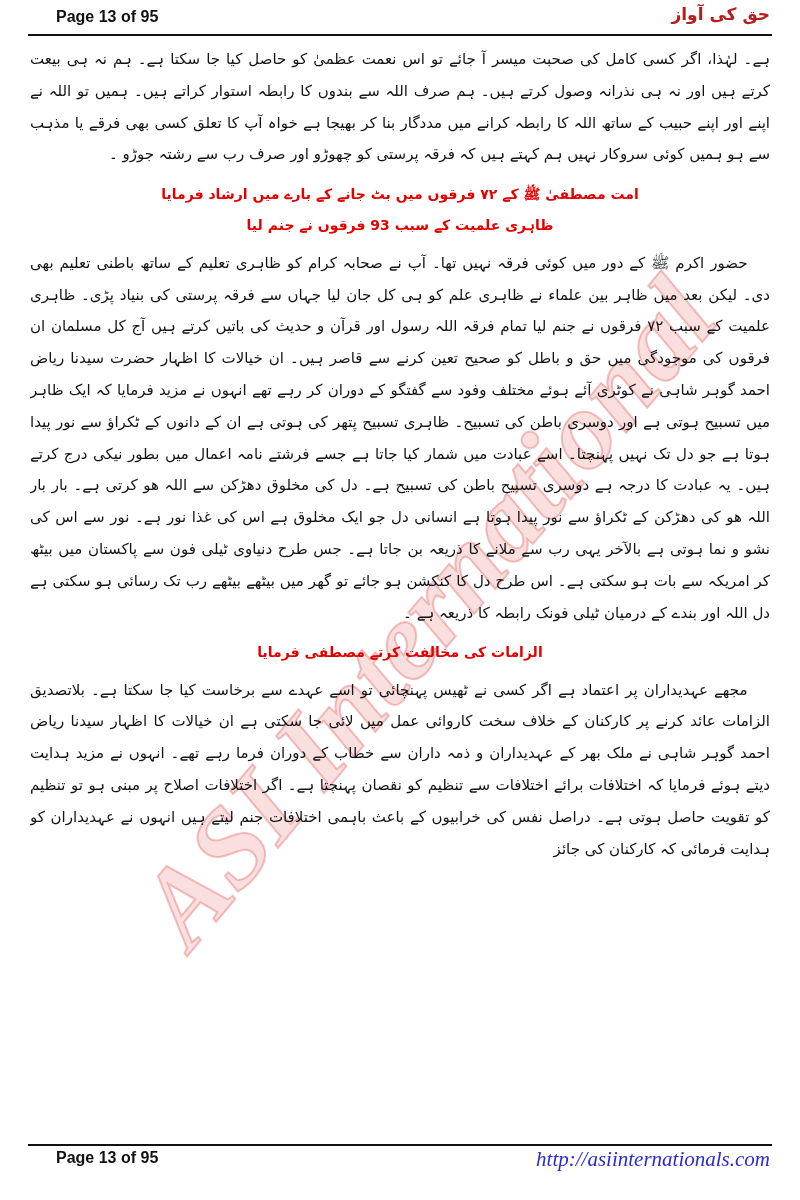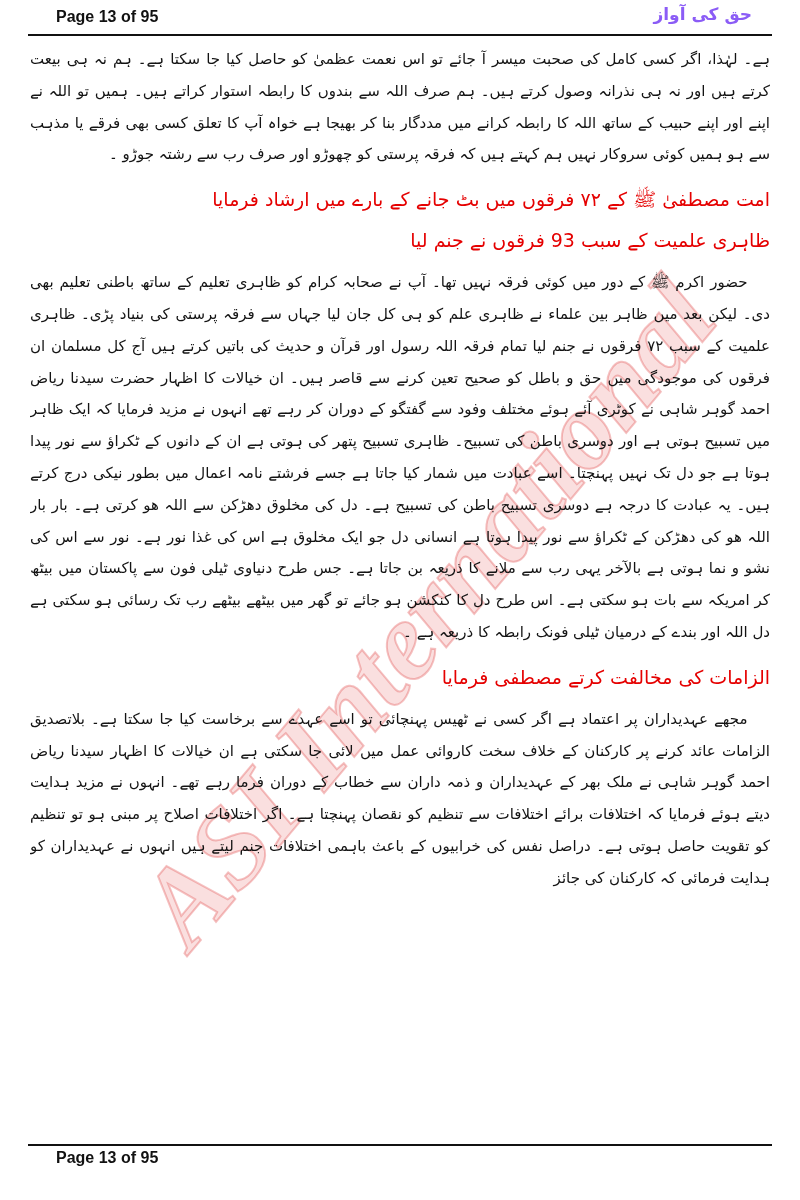--- a/index.html
+++ b/index.html
@@ -21,23 +21,23 @@
     border-bottom: 2px solid #111;
     margin: 0 28px 0 28px;
     z-index: 3;
   }
   .header .pageno {
     position: absolute; left: 28px; top: 8px;
     font: bold 16px "Liberation Sans", sans-serif;
     color: #111;
   }
   .header .doc-title {
-    position: absolute; right: 20px; top: 4px;
+    position: absolute; right: 2px; top: 4px;
     font: bold 17px "DejaVu Sans", sans-serif;
-    color: #8b5cf6;
+    color: #b91c1c;
     direction: rtl;
   }
 
   
   .watermark {
     position: absolute;
     top: 612px; left: 427px;
     transform: translate(-50%, -50%) rotate(-50deg);
     font: italic bold 112px "Liberation Serif", serif;
     color: rgba(238, 140, 140, 0.28);
@@ -58,22 +58,23 @@
   .para {
     font-size: 15px;
     line-height: 2.12;
     color: #131313;
     text-align: justify;
     margin: 4px 0 6px 0;
   }
   .para.indent::before { content: "\2003\2002"; }
   .red-heading {
     color: #e50000;
-    font-weight: normal;
-    font-size: 19px;
+    font-weight: bold;
+    text-align: center;
+    font-size: 14px;
     line-height: 1.95;
     margin: 10px 0 8px 0;
   }
 
   
   .footer {
     position: absolute; left: 28px; right: 28px; bottom: 18px; height: 36px;
     border-top: 2px solid #111;
     background: #fff;
     z-index: 3;
@@ -110,15 +111,16 @@
 
     <p class="para indent">حضور اکرم ﷺ کے دور میں کوئی فرقہ نہیں تھا۔ آپ نے صحابہ کرام کو ظاہری تعلیم کے ساتھ باطنی تعلیم بھی دی۔ لیکن بعد میں ظاہر بین علماء نے ظاہری علم کو ہی کل جان لیا جہاں سے فرقہ پرستی کی بنیاد پڑی۔ ظاہری علمیت کے سبب ۷۲ فرقوں نے جنم لیا تمام فرقہ اللہ رسول اور قرآن و حدیث کی باتیں کرتے ہیں آج کل مسلمان ان فرقوں کی موجودگی میں حق و باطل کو صحیح تعین کرنے سے قاصر ہیں۔ ان خیالات کا اظہار حضرت سیدنا ریاض احمد گوہر شاہی نے کوٹری آئے ہوئے مختلف وفود سے گفتگو کے دوران کر رہے تھے انہوں نے مزید فرمایا کہ ایک ظاہر میں تسبیح ہوتی ہے اور دوسری باطن کی تسبیح۔ ظاہری تسبیح پتھر کی ہوتی ہے ان کے دانوں کے ٹکراؤ سے نور پیدا ہوتا ہے جو دل تک نہیں پہنچتا۔ اسے عبادت میں شمار کیا جاتا ہے جسے فرشتے نامہ اعمال میں بطور نیکی درج کرتے ہیں۔ یہ عبادت کا درجہ ہے دوسری تسبیح باطن کی تسبیح ہے۔ دل کی مخلوق دھڑکن سے اللہ ھو کرتی ہے۔ بار بار اللہ ھو کی دھڑکن کے ٹکراؤ سے نور پیدا ہوتا ہے انسانی دل جو ایک مخلوق ہے اس کی غذا نور ہے۔ نور سے اس کی نشو و نما ہوتی ہے بالآخر یہی رب سے ملانے کا ذریعہ بن جاتا ہے۔ جس طرح دنیاوی ٹیلی فون سے پاکستان میں بیٹھ کر امریکہ سے بات ہو سکتی ہے۔ اس طرح دل کا کنکشن ہو جائے تو گھر میں بیٹھے بیٹھے رب تک رسائی ہو سکتی ہے دل اللہ اور بندے کے درمیان ٹیلی فونک رابطہ کا ذریعہ ہے ۔</p>
 
     <div class="red-heading">الزامات کی مخالفت کرتے مصطفی فرمایا</div>
 
     <p class="para indent">مجھے عہدیداران پر اعتماد ہے اگر کسی نے ٹھیس پہنچائی تو اسے عہدے سے برخاست کیا جا سکتا ہے۔ بلاتصدیق الزامات عائد کرنے پر کارکنان کے خلاف سخت کاروائی عمل میں لائی جا سکتی ہے ان خیالات کا اظہار سیدنا ریاض احمد گوہر شاہی نے ملک بھر کے عہدیداران و ذمہ داران سے خطاب کے دوران فرما رہے تھے۔ انہوں نے مزید ہدایت دیتے ہوئے فرمایا کہ اختلافات برائے اختلافات سے تنظیم کو نقصان پہنچتا ہے۔ اگر اختلافات اصلاح پر مبنی ہو تو تنظیم کو تقویت حاصل ہوتی ہے۔ دراصل نفس کی خرابیوں کے باعث باہمی اختلافات جنم لیتے ہیں انہوں نے عہدیداران کو ہدایت فرمائی کہ کارکنان کی جائز</p>
   </div>
 
   <div class="footer">
     <span class="pageno">Page 13 of 95</span>
+    <a class="site-url" href="#">http://asiinternationals.com</a>
   </div>
 
 </div>
 
 </body></html>

